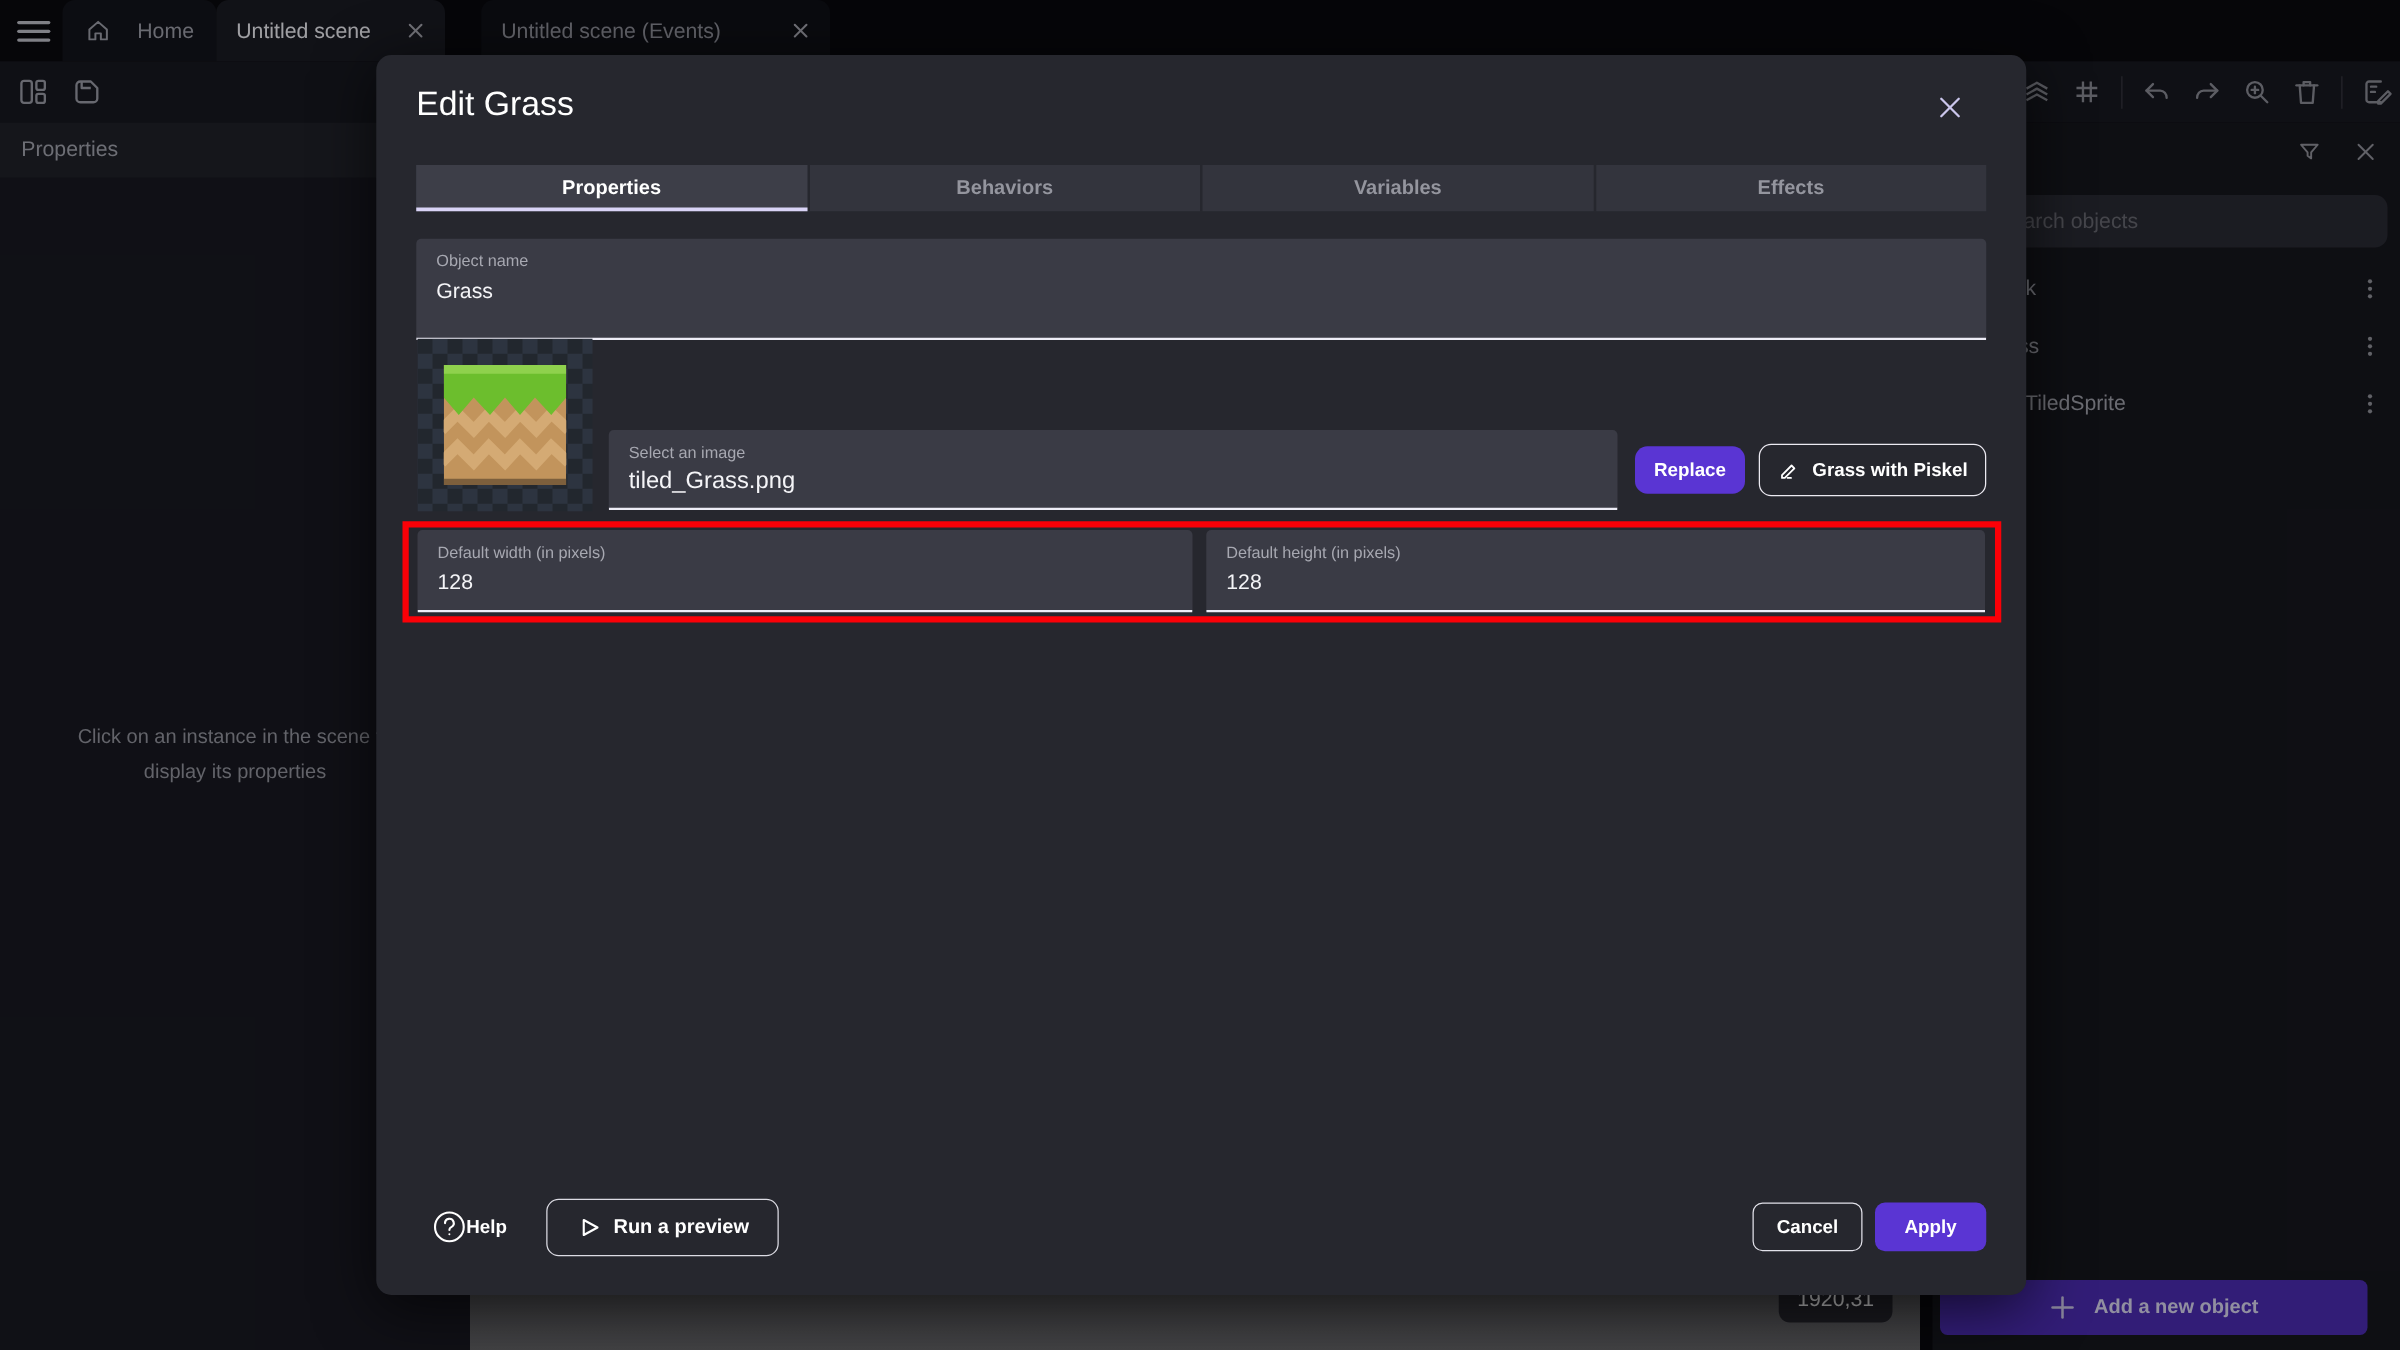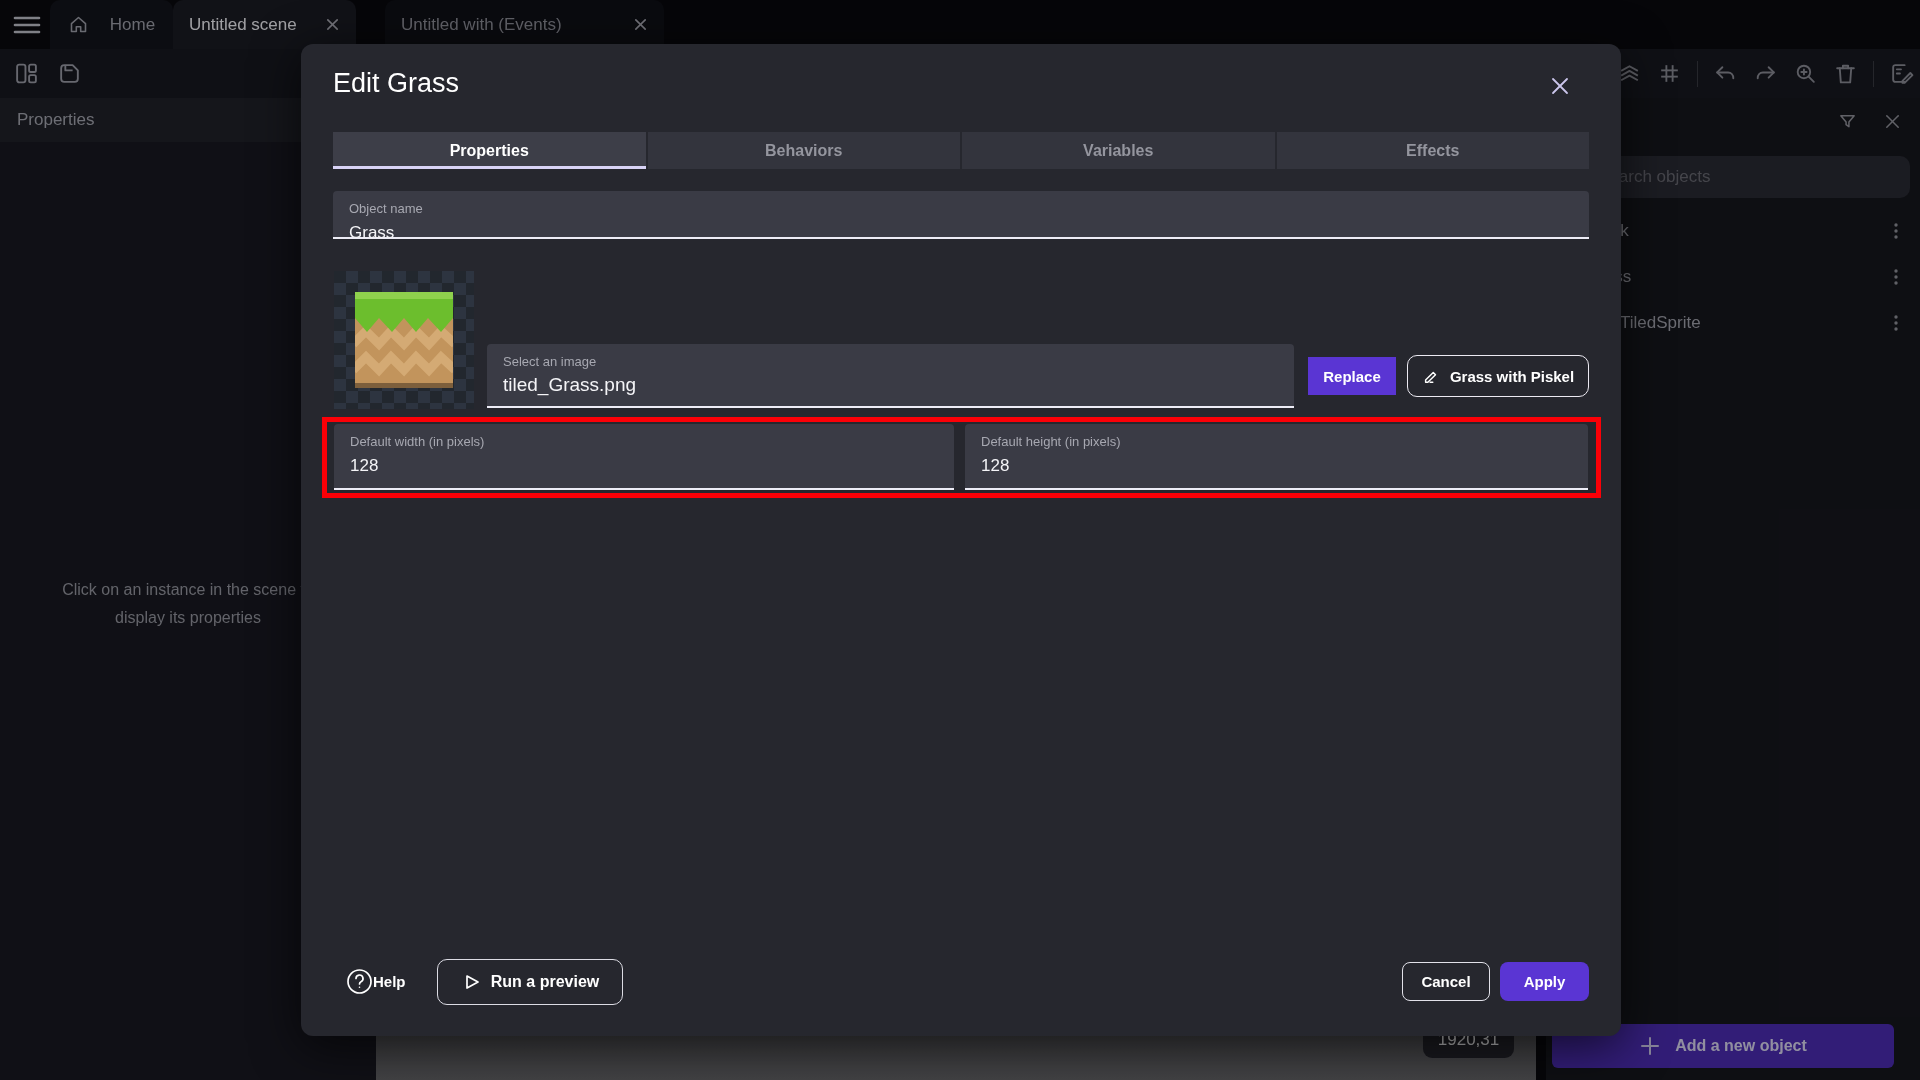--- a/index.html
+++ b/index.html
@@ -68,35 +68,35 @@
   .dlg-tabs { position:absolute; left:32px; top:88px; width:1256px; height:37px; display:flex; background:#33343d; }
   .dlg-tab { flex:1; display:flex; align-items:center; justify-content:center; font-size:16px; font-weight:bold;
              color:#94959e; border-right:2px solid #26272e; cursor:pointer; position:relative; }
   .dlg-tab:last-child { border-right:0; }
   .dlg-tab.selected { background:#3d3e48; color:#ffffff; }
   .dlg-tab.selected::after { content:""; position:absolute; left:0; right:0; bottom:0; height:3px; background:#d9d3f6; }
 
   .ffield { position:absolute; background:#3a3b45; border-bottom:2px solid #edecf6; border-radius:4px 4px 0 0; cursor:text; }
   .ffield .flabel { position:absolute; left:16px; top:10px; font-size:13px; color:#a7a8b1; }
   .ffield .fvalue { position:absolute; left:16px; top:32px; font-size:17px; color:#f4f4f7; }
-  .f-objname { left:32px; top:147px; width:1256px; height:48px; }
+  .f-objname { left:32px; top:147px; width:1256px; height:81px; }
   .f-image   { left:186px; top:300px; width:807px; height:64px; }
   .f-image .fvalue { font-size:19px; top:30px; }
   .f-width  { left:33px;  top:380px; width:620px; height:66px; }
   .f-height { left:664px; top:380px; width:623px; height:66px; }
 
   .thumb { position:absolute; left:33px; top:227px; width:140px; height:138px;
            background:repeating-conic-gradient(#2d3440 0% 25%, #22272e 0% 50%) 0 0 / 24px 24px;
            display:flex; align-items:center; justify-content:center; }
   .thumb svg { width:98px; height:96px; }
 
   .btn { display:flex; align-items:center; justify-content:center; gap:10px; font-weight:bold;
          color:#ffffff; cursor:pointer; }
   .btn-replace { position:absolute; left:1007px; top:313px; width:88px; height:38px;
-                 background:#5a35d3; border-radius:0; font-size:15px; }
+                 background:#5a35d3; border-radius:10px; font-size:15px; }
   .btn-piskel  { position:absolute; left:1106px; top:311px; width:182px; height:42px;
                  border:1px solid #eceaf2; border-radius:10px; font-size:15px; }
   .btn-piskel svg { width:18px; height:18px; }
 
   .red-annotation { position:absolute; left:21px; top:373px; width:1279px; height:81px;
                     border:5px solid #fb0007; z-index:30; pointer-events:none; }
 
   .dlg-help { position:absolute; left:45px; top:924px; display:flex; align-items:center; 
               color:#ffffff; font-size:15px; font-weight:bold; cursor:pointer; }
   .dlg-help svg { width:27px; height:27px; }
@@ -128,21 +128,21 @@
       <span>Home</span>
     </div>
     <div class="scene-tab tab-active">
       <span>Untitled scene</span>
       <svg class="tab-x" viewBox="0 0 16 16" fill="none" stroke="currentColor" stroke-width="1.7" stroke-linecap="round">
         <line x1="3" y1="3" x2="13" y2="13"></line>
           <line x1="13" y1="3" x2="3" y2="13"></line>
       </svg>
     </div>
     <div class="scene-tab tab-events">
-      <span>Untitled with (Events)</span>
+      <span>Untitled scene (Events)</span>
       <svg class="tab-x" viewBox="0 0 16 16" fill="none" stroke="currentColor" stroke-width="1.7" stroke-linecap="round">
         <line x1="3" y1="3" x2="13" y2="13"></line>
           <line x1="13" y1="3" x2="3" y2="13"></line>
       </svg>
     </div>
   </div>
 
   <div class="toolbar">
     <div class="tb-left">
       <svg class="tb-icon" viewBox="0 0 24 24" fill="none" stroke="currentColor" stroke-width="1.8" stroke-linejoin="round">

